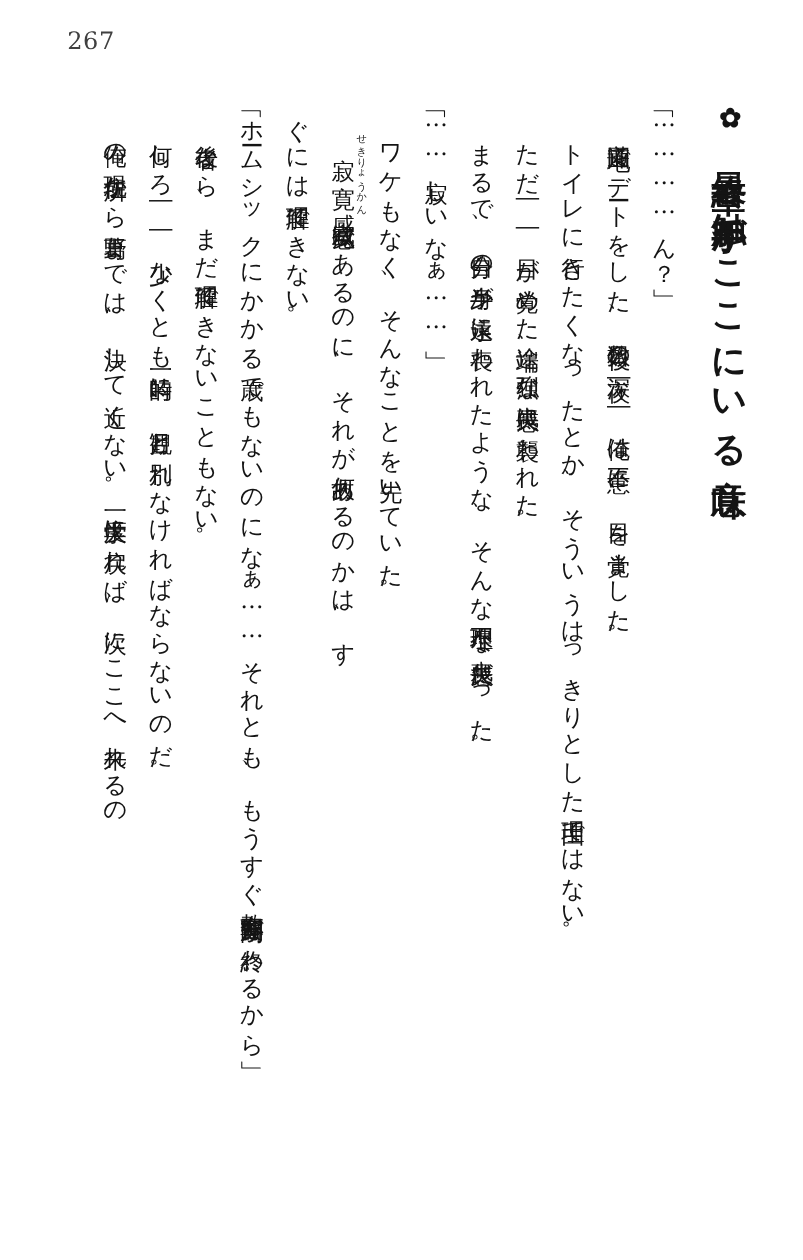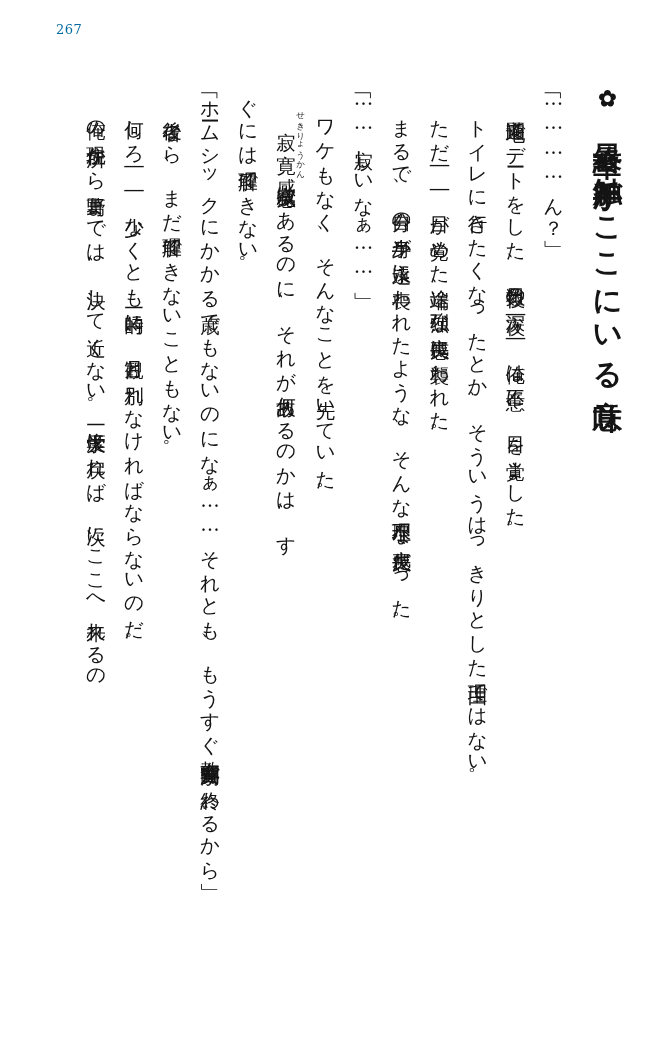--- a/index.html
+++ b/index.html
@@ -22,23 +22,23 @@
     top: 0;
     width: 669px;
     height: 1050px;
     background: #ffffff;
   }
 
   .page-number {
     position: absolute;
     left: 56px;
     top: 22px;
-    font-size: 13px;
+    font-size: 20px;
     letter-spacing: 0.5px;
-    color: #0369a1;
+    color: #404040;
     font-family: "DejaVu Serif", "Liberation Serif", serif;
   }
 
   
   .vtext {
     position: absolute;
     top: 86px;
     left: 34px;
     width: 600px;
     height: 930px;

